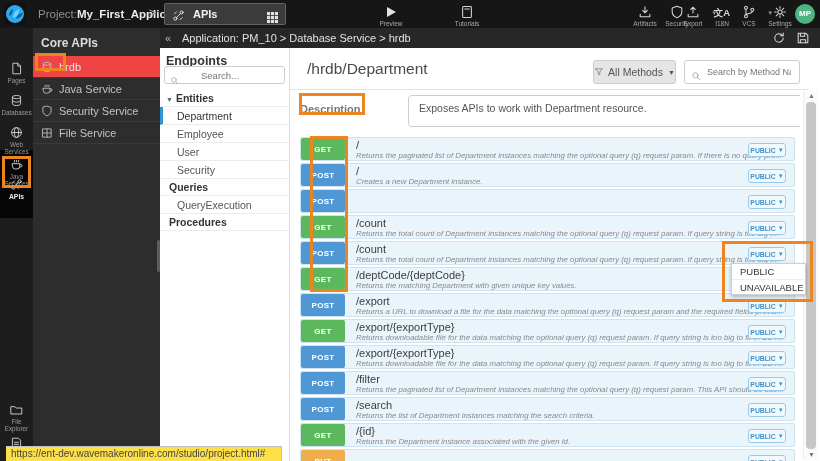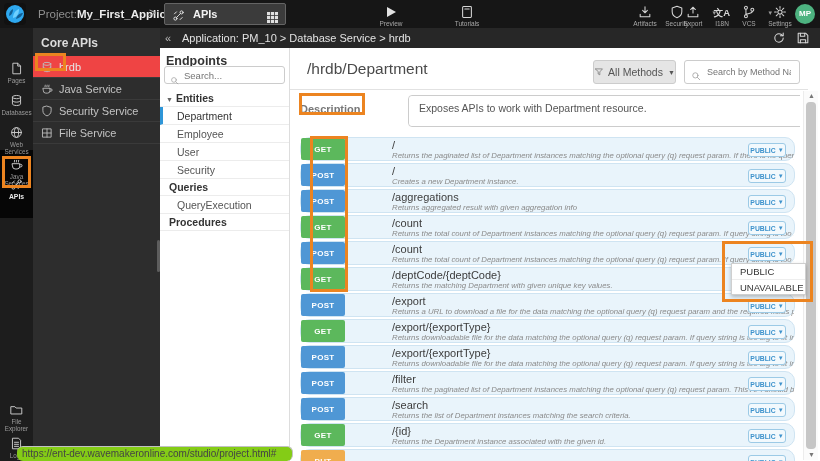--- a/index.html
+++ b/index.html
@@ -55,21 +55,21 @@
   .bc-icon svg{width:14px;height:14px;display:block;}
   #bc-refresh{left:612px;} #bc-save{left:636px;}
 
   
   #endpoints{position:absolute;left:160px;top:48px;width:130px;height:413px;background:#fff;
              border-right:1px solid #ddd;}
   #endpoints h3{margin:0;padding:6px 8px 4px 6px;font-size:12.5px;font-weight:bold;color:#333;}
   #ep-search{position:absolute;left:4px;top:18px;width:121px;height:18px;border:1px solid #ccc;
              border-radius:3px;display:flex;align-items:center;padding:0 5px;background:#fff;}
   #ep-search .si{width:9px;height:9px;color:#999;flex:none;}
-  #ep-search input{border:0;outline:0;width:100%;font-size:9.5px;margin-left:3px;color:#333;
+  #ep-search input{border:0;outline:0;width:100%;font-size:9.5px;margin-left:20px;color:#333;
                    font-family:"Liberation Sans",sans-serif;}
   #ep-list{position:absolute;left:0;top:42px;right:0;}
   .ep-header{height:17px;line-height:17px;font-size:10.5px;font-weight:bold;color:#333;
              padding-left:6px;border-bottom:1px solid #ececec;}
   .ep-header .caret{font-size:7px;color:#666;margin-right:3px;}
   .ep-item{height:18px;line-height:18px;font-size:10.5px;color:#555;padding-left:17px;
            border-bottom:1px solid #ececec;cursor:pointer;position:relative;}
   .ep-item.sel{border-left:3px solid #2f96d8;padding-left:14px;color:#333;}
 
   
@@ -91,21 +91,21 @@
   #desc-label{position:absolute;left:0;top:8px;font-size:11px;font-weight:bold;color:#777;}
   #desc-box{position:absolute;left:108px;top:0;width:468px;height:32px;border:1px solid #ccc;
             border-radius:4px;}
   #desc-box textarea{width:100%;height:100%;border:0;outline:0;resize:none;border-radius:4px;
             font-size:10.5px;color:#555;padding:6px 10px;font-family:"Liberation Sans",sans-serif;}
   #desc-box .grip{position:absolute;right:1px;bottom:1px;width:8px;height:8px;
             background:repeating-linear-gradient(135deg,transparent 0 2px,#b5b5b5 2px 3px);
             clip-path:polygon(100% 0,100% 100%,0 100%);}
   #rows{margin-left:10px;width:495px;}
   .api-row{position:relative;height:24px;margin-bottom:2px;background:#e9f4fb;
-           border:1px solid #cfe4f2;border-radius:10px;display:flex;align-items:stretch;gap:36px;}
+           border:1px solid #cfe4f2;border-radius:2px;display:flex;align-items:stretch;}
   .api-badge{width:44px;flex:none;border-radius:2px;color:#fff;font-size:8px;font-weight:bold;
              display:flex;align-items:center;justify-content:center;letter-spacing:.3px;}
   .api-texts{flex:1;min-width:0;padding:2px 0 0 11px;overflow:hidden;}
   .api-path{font-size:11px;color:#3c3c3c;line-height:11px;white-space:nowrap;}
   .api-desc{font-size:7.8px;color:#8a8a8a;font-style:italic;line-height:9px;white-space:nowrap;
             overflow:hidden;}
   .api-access{position:absolute;right:8px;top:5px;width:38px;height:14px;background:#f2f9fd;
               border:1px solid #9ccae6;border-radius:3px;color:#3d92cc;font-size:6.8px;font-weight:bold;
               display:flex;align-items:center;justify-content:center;cursor:pointer;}
   .api-access .ac{font-size:6px;margin-left:2px;}
@@ -114,23 +114,23 @@
   #access-menu .mi{height:15px;line-height:15px;font-size:9.5px;color:#333;padding-left:8px;cursor:pointer;}
   #access-menu .mi + .mi{border-top:1px solid #eee;}
   #main-scrollbar{position:absolute;right:2px;top:43px;bottom:1px;width:15px;background:#fbfbfb;
                   border-left:1px solid #ececec;}
   #main-scrollbar .arr{position:absolute;left:0;width:15px;height:10px;color:#777;font-size:7px;
                   text-align:center;line-height:10px;}
   #msb-up{top:0;} #msb-down{bottom:0;}
   #msb-track{position:absolute;left:2px;top:11px;bottom:11px;width:10px;background:#c6c6c6;border-radius:4px;}
 
   
-  #statusbar{position:absolute;left:17px;top:446px;width:276px;height:15px;background:#84cc16;
+  #statusbar{position:absolute;left:6px;top:446px;width:276px;height:15px;background:#fde047;
              border-top:1px solid #c2c2c2;border-right:1px solid #c2c2c2;z-index:70;
-             font-size:10px;color:#444;line-height:13px;padding-left:5px;white-space:nowrap;overflow:hidden;border-radius:6px;}
+             font-size:10px;color:#444;line-height:13px;padding-left:5px;white-space:nowrap;overflow:hidden;}
 
   
   .anno{position:absolute;border:3px solid #ec8420;z-index:90;pointer-events:none;}
   #anno-hrdb{left:35px;top:53px;width:31px;height:18px;}
   #anno-apis{left:2px;top:156px;width:29px;height:32px;}
   #anno-desc{left:299px;top:93px;width:66px;height:22px;}
   #anno-badges{left:310px;top:136px;width:38px;height:156px;}
   #anno-menu{left:722px;top:241px;width:91px;height:61px;}
 </style>
 </head>
@@ -451,24 +451,20 @@
           <div class="api-row">
             <div class="api-badge" style="background:#4f97d5">POST</div>
       <div class="api-texts">
         <div class="api-path">/</div>
         <div class="api-desc">Creates a new Department instance.</div>
             </div>
       <div class="api-access">PUBLIC<span class="ac">▼</span></div>
           </div>
           <div class="api-row">
             <div class="api-badge" style="background:#4f97d5">POST</div>
-      <div class="api-texts">
-        <div class="api-path">/aggregations</div>
-        <div class="api-desc">Returns aggregated result with given aggregation info</div>
-            </div>
       <div class="api-access">PUBLIC<span class="ac">▼</span></div>
           </div>
           <div class="api-row">
             <div class="api-badge" style="background:#5cb85c">GET</div>
       <div class="api-texts">
         <div class="api-path">/count</div>
         <div class="api-desc">Returns the total count of Department instances matching the optional query (q) request param. If query string is too big t...</div>
             </div>
       <div class="api-access">PUBLIC<span class="ac">▼</span></div>
           </div>

